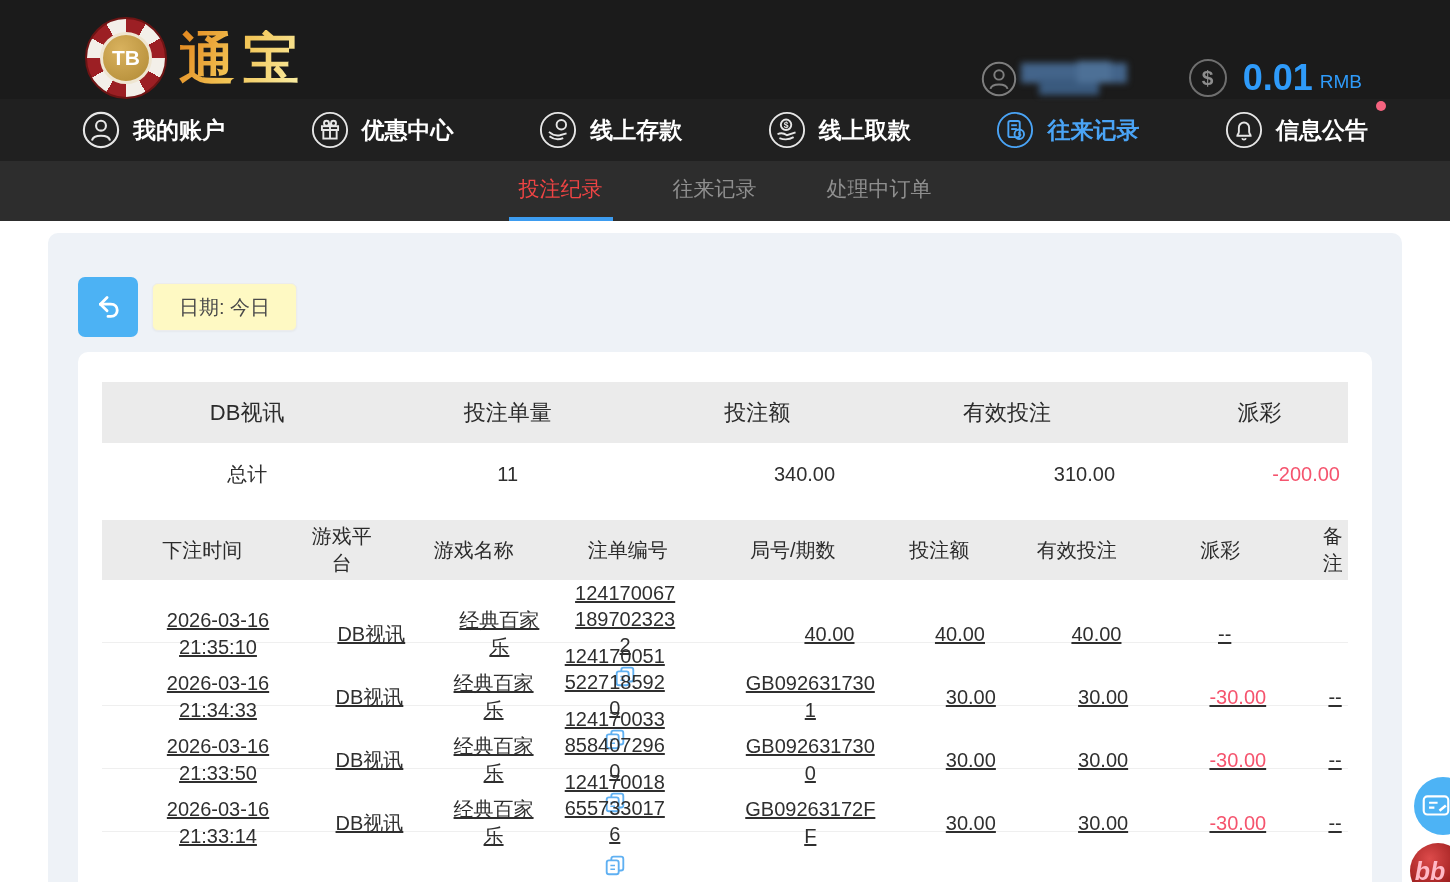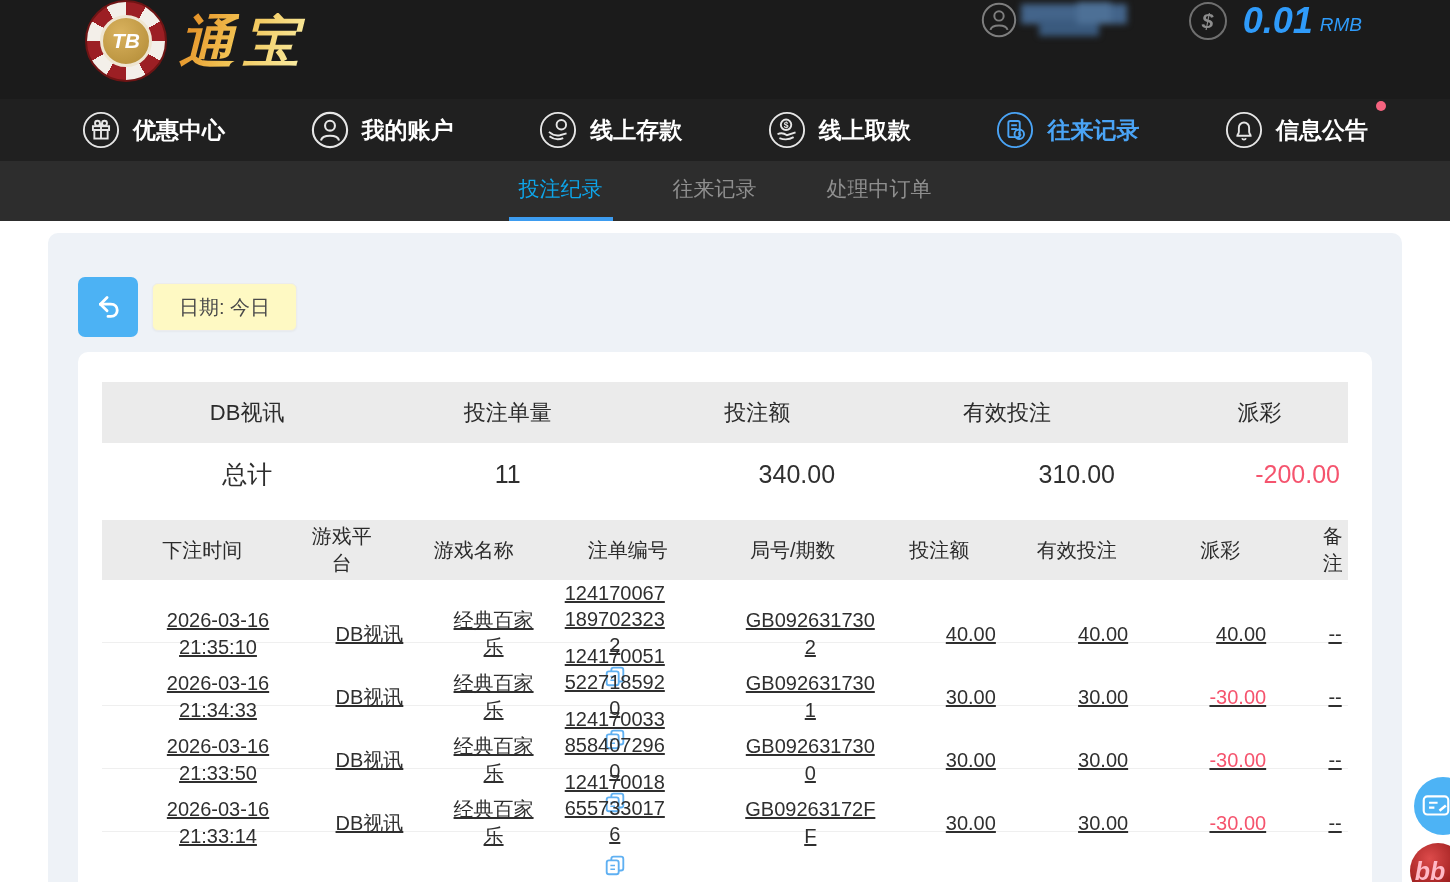--- a/index.html
+++ b/index.html
@@ -1,20 +1,20 @@
 <!DOCTYPE html>
 <html><head>
 <meta charset="utf-8">
 <style>
   * { margin:0; padding:0; box-sizing:border-box; }
   html,body { width:1450px; height:882px; overflow:hidden; background:#fff;
               font-family:"Liberation Sans", sans-serif; }
 
   
-  .header { height:99px; background:#1b1b1b; display:flex; align-items:flex-start;font-style:italic; }
+  .header { height:99px; background:#1b1b1b; display:flex; align-items:flex-end; }
   .logo { display:flex; align-items:center; margin-left:85px; }
   .chip { width:82px; height:82px; border-radius:50%; position:relative; flex:none;
           background:repeating-conic-gradient(#9c1f24 0deg 30deg, #f3efe9 30deg 60deg);
           border:2px solid #6e1414; }
   .chip-core { position:absolute; left:50%; top:50%; transform:translate(-50%,-50%);
           width:52px; height:52px; border-radius:50%;
           background:radial-gradient(circle at 38% 32%, #d9b25e, #b18a35);
           border:3px solid #efe6d2; display:flex; align-items:center; justify-content:center;
           color:#fff; font-weight:bold; font-size:21px; }
   .logo-text { margin-left:12px; font-family:"DejaVu Serif", serif; font-weight:bold;
@@ -44,42 +44,42 @@
   .nav-item svg { width:38px; height:38px; color:#e6e6e6; }
   .nav-item.active { color:#4aa4f6; }
   .nav-item.active svg { color:#4aa4f6; }
   .nav-dot { position:absolute; top:-10px; right:-18px; width:10px; height:10px;
             border-radius:50%; background:#f5637f; }
 
   
   .tabbar { height:60px; background:#2d2d2d; display:flex; justify-content:center; gap:50px; }
   .tab { display:flex; align-items:center; font-size:21px; color:#8f8f8f; padding:0 10px;
          border-bottom:4px solid transparent; cursor:pointer; }
-  .tab.active { color:#0ea5e9; border-bottom-color:#3d9cf0; }
+  .tab.active { color:#ef4444; border-bottom-color:#3d9cf0; }
 
   
   .page { padding:12px 48px 0; background:#fff; }
   .panel { background:#eef2f7; border-radius:10px; height:680px; padding:44px 30px 0; }
   .toolbar { display:flex; align-items:center; gap:14px; }
   .back-btn { width:60px; height:60px; background:#4cb2f4; border-radius:7px; border:none;
          display:flex; align-items:center; justify-content:center; cursor:pointer; }
   .back-btn svg { width:34px; height:34px; }
   .date-btn { height:48px; padding:0 26px; background:#fef9c3; border:1px solid #ececec;
          border-radius:6px; font-size:20px; color:#4a4a4a; display:flex; align-items:center;
          cursor:pointer; box-shadow:0 1px 2px rgba(0,0,0,.04); }
 
   .card { margin-top:15px; background:#fff; border-radius:10px; padding:30px 24px;
           height:560px; }
 
   .grid { display:grid; }
   .sum-cols  { grid-template-columns:238fr 274fr 216fr 275fr 221fr; }
   .det-cols  { grid-template-columns:150fr 124fr 135fr 168fr 156fr 132fr 138fr 144fr 77fr; }
   .thead { background:#ebebeb; color:#2b2b2b; font-weight:500; align-items:center; }
   .sum-head { height:61px; font-size:22px; }
-  .sum-row  { height:62px; font-size:25px; color:#2f2f2f; align-items:center; }
+  .sum-row  { height:62px; font-size:20px; color:#2f2f2f; align-items:center; }
   .det-head { height:60px; font-size:20px; }
   .det-row  { height:63px; font-size:20px; color:#2f2f2f; align-items:center;
               border-bottom:1px solid #efefef;text-decoration:underline; }
   .cell { text-align:center;margin-left:48px; }
   .cell.r { text-align:right; padding-right:8px; }
   .neg { color:#f5546e; }
   .time-cell { width:136px; margin:0 auto; line-height:1.35; }
   .bid-cell { display:flex; align-items:center; justify-content:center; gap:6px;flex-direction:column; }
   .bid { width:106px; word-break:break-all; text-align:center; line-height:1.3; }
   .round { width:134px; margin:0 auto; word-break:break-all; line-height:1.35; }
@@ -122,37 +122,37 @@
   </div>
   <div class="balance">
     <div class="dollar-circle">$</div>
     <span class="bal-amt">0.01</span>
     <span class="bal-cur">RMB</span>
   </div>
 </div>
 
 <div class="navbar">
   <div class="nav-item">
+    <svg viewBox="0 0 40 40" fill="none" stroke="currentColor" stroke-width="2.2">
+      <circle cx="20" cy="20" r="18"></circle>
+        <circle cx="20" cy="15.5" r="5.2"></circle>
+      <path d="M10.5 31c1.5-6.5 17.5-6.5 19 0"></path>
+    </svg>
+    <span>我的账户</span>
+  </div>
+  <div class="nav-item">
     <svg viewBox="0 0 40 40" fill="none" stroke="currentColor" stroke-width="2">
       <circle cx="20" cy="20" r="18"></circle>
         <rect x="11.5" y="16" width="17" height="4"></rect>
       <rect x="13" y="20" width="14" height="9"></rect>
         <line x1="20" y1="13" x2="20" y2="29"></line>
       <circle cx="16.3" cy="12.8" r="2.6"></circle>
         <circle cx="23.7" cy="12.8" r="2.6"></circle>
     </svg>
     <span>优惠中心</span>
-  </div>
-  <div class="nav-item">
-    <svg viewBox="0 0 40 40" fill="none" stroke="currentColor" stroke-width="2.2">
-      <circle cx="20" cy="20" r="18"></circle>
-        <circle cx="20" cy="15.5" r="5.2"></circle>
-      <path d="M10.5 31c1.5-6.5 17.5-6.5 19 0"></path>
-    </svg>
-    <span>我的账户</span>
   </div>
   <div class="nav-item">
     <svg viewBox="0 0 40 40" fill="none" stroke="currentColor" stroke-width="2">
       <circle cx="20" cy="20" r="18"></circle>
         <circle cx="23.5" cy="14.5" r="5"></circle>
       <path d="M10.5 22c3.5 3 7.5 4.5 11.5 3.5l7-2"></path>
         <path d="M11 26.5c4.5 3.5 9.5 4 14.5 2"></path>
     </svg>
     <span>线上存款</span>
   </div>
@@ -246,23 +246,20 @@
         <div class="bid-cell">
           <div class="bid">1241700671897023232</div>
           <button class="copy-btn">
             <svg viewBox="0 0 26 26" fill="none" stroke="#5fb0f2" stroke-width="2">
               <rect x="9" y="4" width="13" height="15" rx="2.5"></rect>
               <rect x="4" y="8" width="13" height="15" rx="2.5" fill="#fff"></rect>
               <path d="M8 13.5h5M8 17.5h5" stroke-width="1.6"></path>
             </svg>
           </button>
         </div>
-        <div class="cell">
-            <div class="round">GB0926317302</div>
-          </div>
         <div class="cell r">40.00</div>
         <div class="cell r">40.00</div>
         <div class="cell r">40.00</div>
         <div class="cell">--</div>
       </div>
 
       <div class="grid det-cols det-row">
         <div class="cell">
             <div class="time-cell">2026-03-16 21:34:33</div>
           </div>

